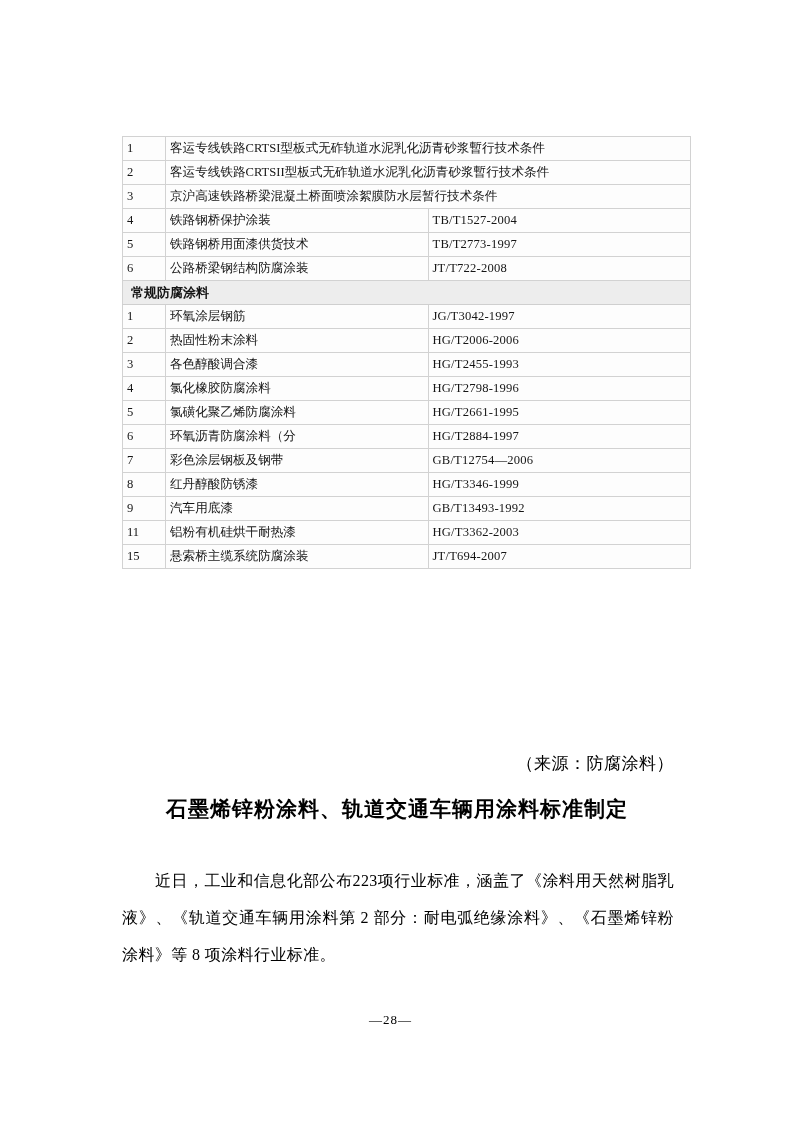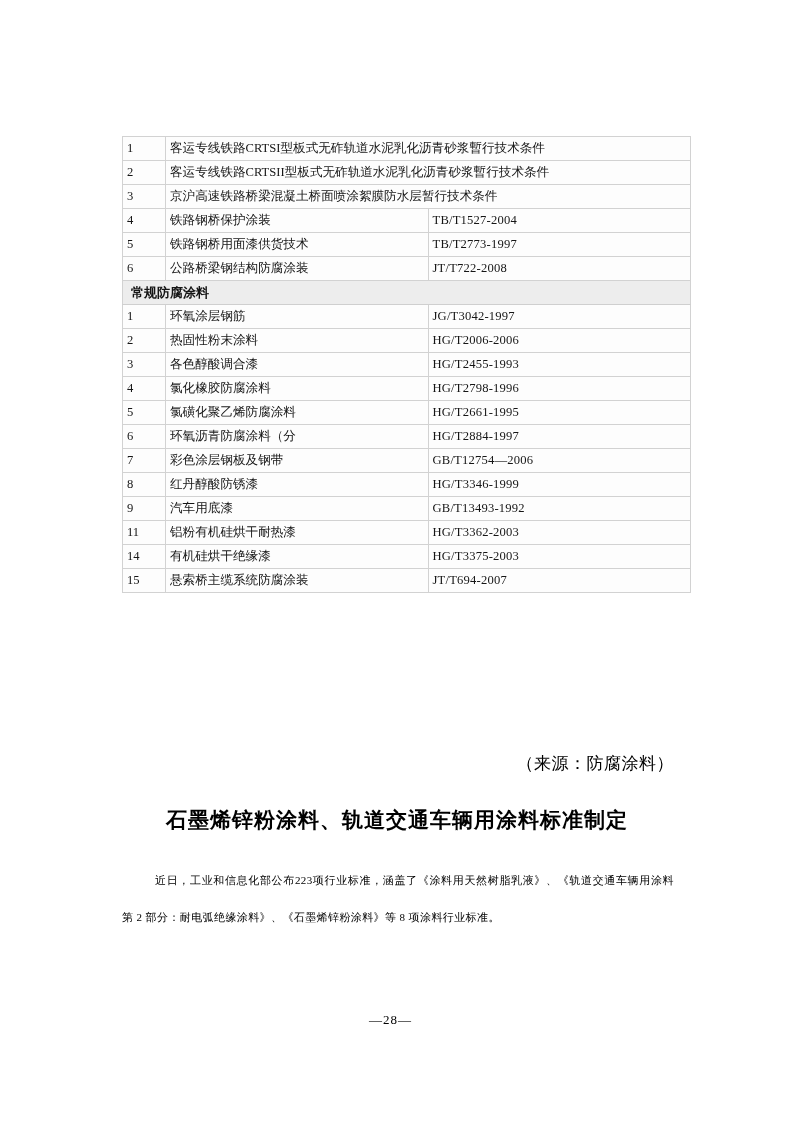--- a/index.html
+++ b/index.html
@@ -88,29 +88,28 @@
   .heading {
     position: absolute;
     left: 0;
     right: 0;
     top: 795px;
     text-align: center;
     font-size: 21px;
     font-weight: bold;
     letter-spacing: 1px;
     font-family: "Liberation Serif", serif;
-    margin-top: 11px;
   }
   
   .para {
     position: absolute;
     left: 122px;
     top: 862px;
     width: 552px;
-    font-size: 11px;
+    font-size: 16px;
     line-height: 37px;
     text-align: justify;
     text-indent: 33px;
     letter-spacing: 0.4px;
   }
   
   .footer {
     position: absolute;
     left: 0; right: 13px;
     top: 1012px;
@@ -203,25 +202,20 @@
           <td class="num">9</td>
           <td class="name">汽车用底漆</td>
           <td class="code">GB/T13493-1992</td>
         </tr>
         <tr>
           <td class="num">11</td>
           <td class="name">铝粉有机硅烘干耐热漆</td>
           <td class="code">HG/T3362-2003</td>
         </tr>
         <tr>
-          <td class="num">14</td>
-          <td class="name">有机硅烘干绝缘漆</td>
-          <td class="code">HG/T3375-2003</td>
-        </tr>
-        <tr>
           <td class="num">15</td>
           <td class="name">悬索桥主缆系统防腐涂装</td>
           <td class="code">JT/T694-2007</td>
         </tr>
 
       </tbody>
     </table>
   </div>
 
   <div class="source">（来源：防腐涂料）</div>

